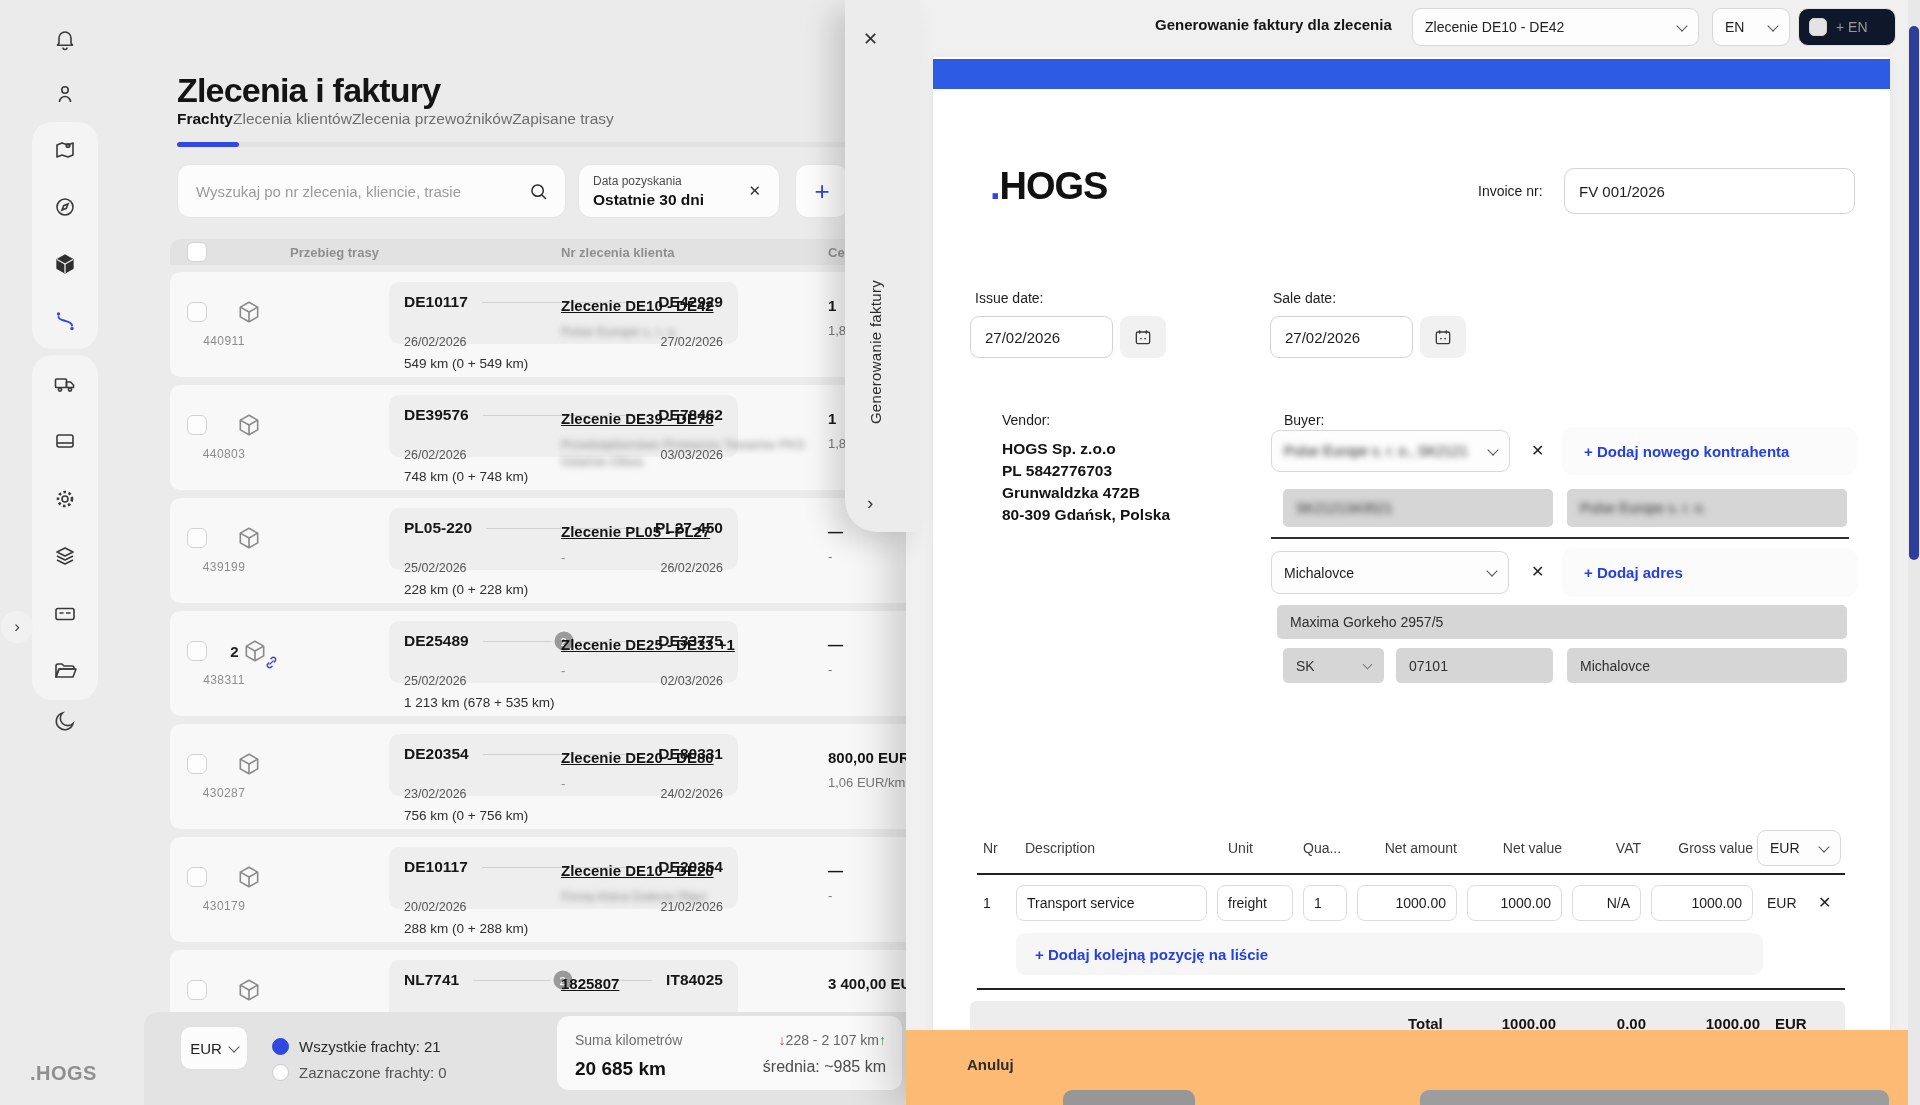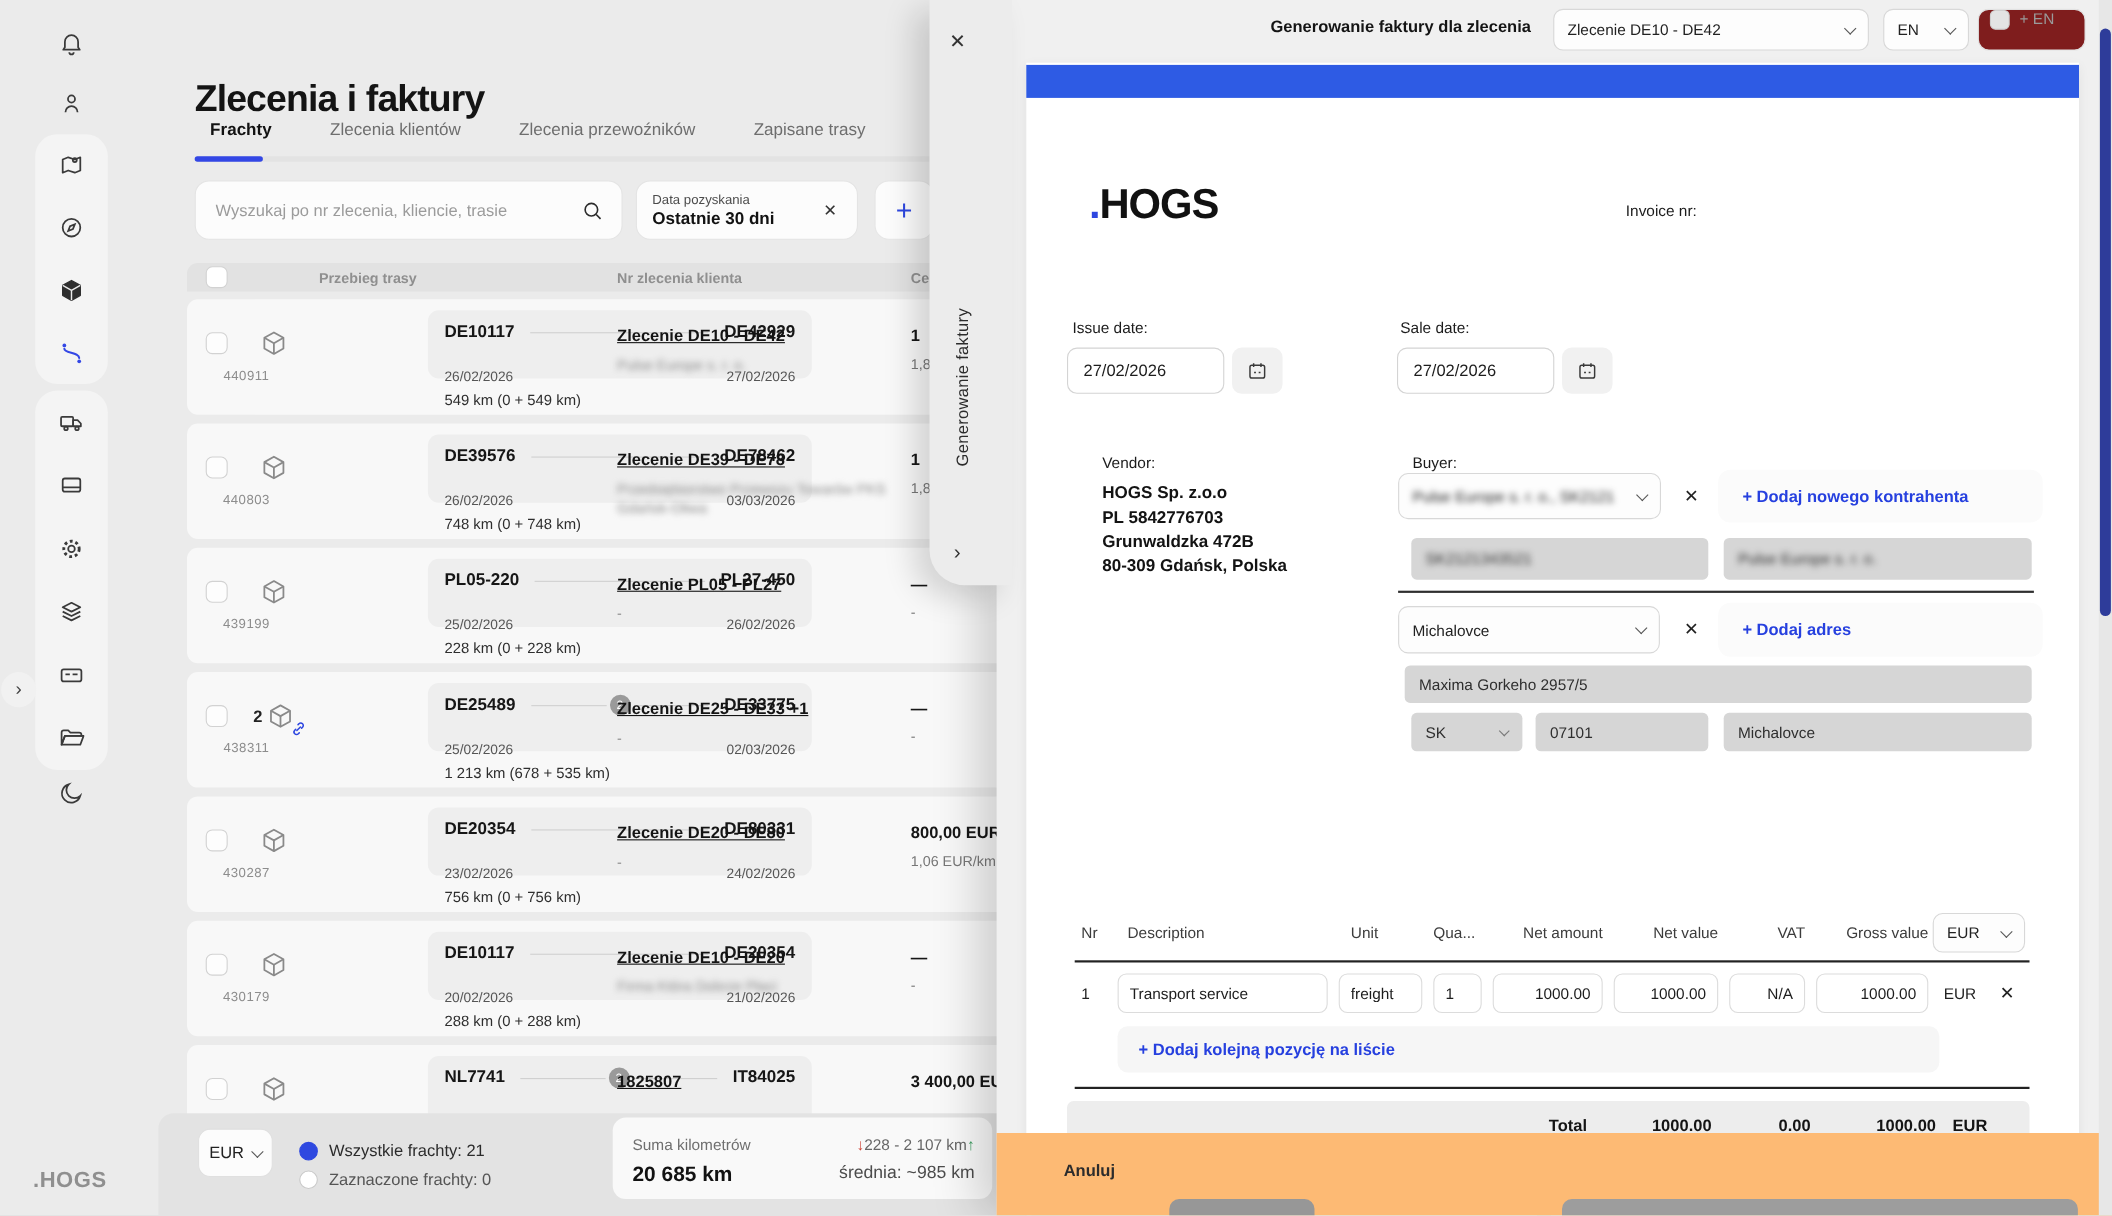--- a/index.html
+++ b/index.html
@@ -6,21 +6,21 @@
   html,body{margin:0;padding:0;background:#dcdcdc;font-family:"Liberation Sans","DejaVu Sans",sans-serif;}
   .app{position:relative;width:1920px;height:1105px;background:#ebebeb;overflow:hidden;}
   .abs{position:absolute;}
   
   .side-group{position:absolute;left:32px;width:66px;background:#f4f4f4;border-radius:20px;display:flex;flex-direction:column;align-items:center;justify-content:space-around;z-index:2;}
   .side-btn{width:40px;height:40px;display:flex;align-items:center;justify-content:center;cursor:pointer;}
   .expand-bubble{position:absolute;left:1px;top:611px;width:32px;height:32px;border-radius:50%;background:#f1f1f1;display:flex;align-items:center;justify-content:center;font-size:17px;color:#444;cursor:pointer;z-index:2;}
   .side-logo{position:absolute;left:30px;top:1062px;font-size:20px;font-weight:800;color:#8f8f8f;letter-spacing:0.5px;z-index:2;}
   
   .page-title{position:absolute;left:177px;top:48px;font-size:34px;font-weight:800;color:#141414;letter-spacing:-0.8px;}
-  .tabs{position:absolute;left:177px;top:110px;display:flex;gap:53px;margin-left:14px;}
+  .tabs{position:absolute;left:177px;top:110px;display:flex;}
   .tab{font-size:15.5px;color:#6e6e6e;cursor:pointer;white-space:nowrap;}
   .tab.active{color:#121212;font-weight:700;}
   .tab-track{position:absolute;left:177px;top:142px;width:712px;height:5px;background:#e3e3e3;border-radius:3px;}
   .tab-underline{position:absolute;left:177px;top:142px;width:62px;height:5px;background:#3347e5;border-radius:3px;}
   .search-box{position:absolute;left:177px;top:164px;width:389px;height:54px;background:#fcfcfc;border:1px solid #e4e4e4;border-radius:13px;box-sizing:border-box;display:flex;align-items:center;padding:0 16px;}
   .search-box input{flex:1;border:none;outline:none;background:transparent;font-size:15px;color:#333;font-family:inherit;}
   .search-box input::placeholder{color:#9b9b9b;}
   .filter-chip{position:absolute;left:578px;top:164px;width:202px;height:54px;background:#fcfcfc;border:1px solid #e4e4e4;border-radius:13px;box-sizing:border-box;display:flex;align-items:center;padding:0 14px;}
   .filter-texts{flex:1;}
   .filter-label{font-size:12px;color:#4c4c4c;}
@@ -63,21 +63,21 @@
   
   .drawer-tab{position:absolute;left:845px;top:0;width:75px;height:532px;background:#ececec;border-bottom-left-radius:32px;box-shadow:-14px 10px 28px rgba(0,0,0,0.15);z-index:21;}
   .drawer-close{position:absolute;left:18px;top:28px;font-size:18px;color:#333;cursor:pointer;}
   .drawer-vtext{position:absolute;left:22px;top:280px;writing-mode:vertical-rl;transform:rotate(180deg);font-size:15px;color:#2b2b2b;letter-spacing:0.3px;}
   .drawer-chevron{position:absolute;left:22px;top:492px;font-size:19px;color:#333;cursor:pointer;}
   
   .modal{position:absolute;left:906px;top:0;width:1014px;height:1105px;background:#f0f0f0;box-shadow:-16px 0 40px rgba(0,0,0,0.18);z-index:20;}
   .m-title{position:absolute;left:249px;top:16px;font-size:15px;font-weight:700;color:#141414;white-space:nowrap;}
   .m-select{position:absolute;background:#fdfdfd;border:1px solid #d8d8d8;border-radius:9px;box-sizing:border-box;display:flex;align-items:center;padding:0 12px;font-size:14px;color:#222;cursor:pointer;}
   .m-select .chev{margin-left:auto;}
-  .lang-extra{position:absolute;left:892px;top:8px;width:98px;height:38px;background:#7f1d1d;border:1px solid #e2e2e2;border-radius:10px;box-sizing:border-box;display:flex;gap:9px;padding:0 10px;color:#9a9a9a;font-size:14px;}
+  .lang-extra{position:absolute;left:892px;top:8px;width:98px;height:38px;background:#0f172a;border:1px solid #e2e2e2;border-radius:10px;box-sizing:border-box;display:flex;align-items:center;gap:9px;padding:0 10px;color:#9a9a9a;font-size:14px;}
   .lang-extra .box{width:18px;height:18px;background:#e3e3e3;border:1px solid #cfcfcf;border-radius:5px;box-sizing:border-box;}
   .doc{position:absolute;left:27px;top:57px;width:957px;height:1048px;background:#ffffff;box-shadow:0 2px 10px rgba(0,0,0,0.06);}
   .doc-bar{position:absolute;left:0;top:2px;width:100%;height:30px;background:#2e5be4;}
   .inv-logo{position:absolute;left:57px;top:108px;font-size:38px;font-weight:800;color:#111;letter-spacing:-1px;}
   .inv-logo .dot{color:#2e47e0;}
   .lbl{font-size:14px;color:#1c1c1c;white-space:nowrap;}
   .w-input{background:#fff;border:1px solid #d4d4d4;border-radius:9px;box-sizing:border-box;display:flex;align-items:center;padding:0 14px;font-size:15px;color:#1d1d1d;}
   .g-input{background:#d6d6d6;border-radius:5px;box-sizing:border-box;display:flex;align-items:center;padding:0 13px;font-size:14px;color:#2f2f2f;}
   .blur-txt{filter:blur(3px);}
   .cal-btn{background:#f1f1f1;border-radius:9px;display:flex;align-items:center;justify-content:center;cursor:pointer;}
@@ -500,20 +500,23 @@
       <span class="box"></span>
       <span>+ EN</span>
     </div>
 
     <div class="doc">
       <div class="doc-bar"></div>
 
       <div class="inv-logo"><span class="dot">.</span><span>HOGS</span></div>
 
       <span class="lbl abs" style="left:545px;top:126px;">Invoice nr:</span>
+      <div class="w-input abs" style="left:631px;top:111px;width:291px;height:46px;border-radius:10px;">
+          <span>FV 001/2026</span>
+        </div>
 
       <span class="lbl abs" style="left:42px;top:233px;">Issue date:</span>
       <div class="w-input abs" style="left:37px;top:259px;width:143px;height:42px;">
           <span>27/02/2026</span>
         </div>
       <div class="cal-btn abs" style="left:187px;top:259px;width:46px;height:42px;">
           <span>
             <svg width="20" height="20" viewBox="0 0 24 24" fill="none" stroke="#3a3a3a" stroke-width="1.6">
               <rect x="4" y="6" width="16" height="14" rx="2"></rect>
               <path d="M8 4v4M16 4v4M8.5 14h2M13.5 14h2"></path>

